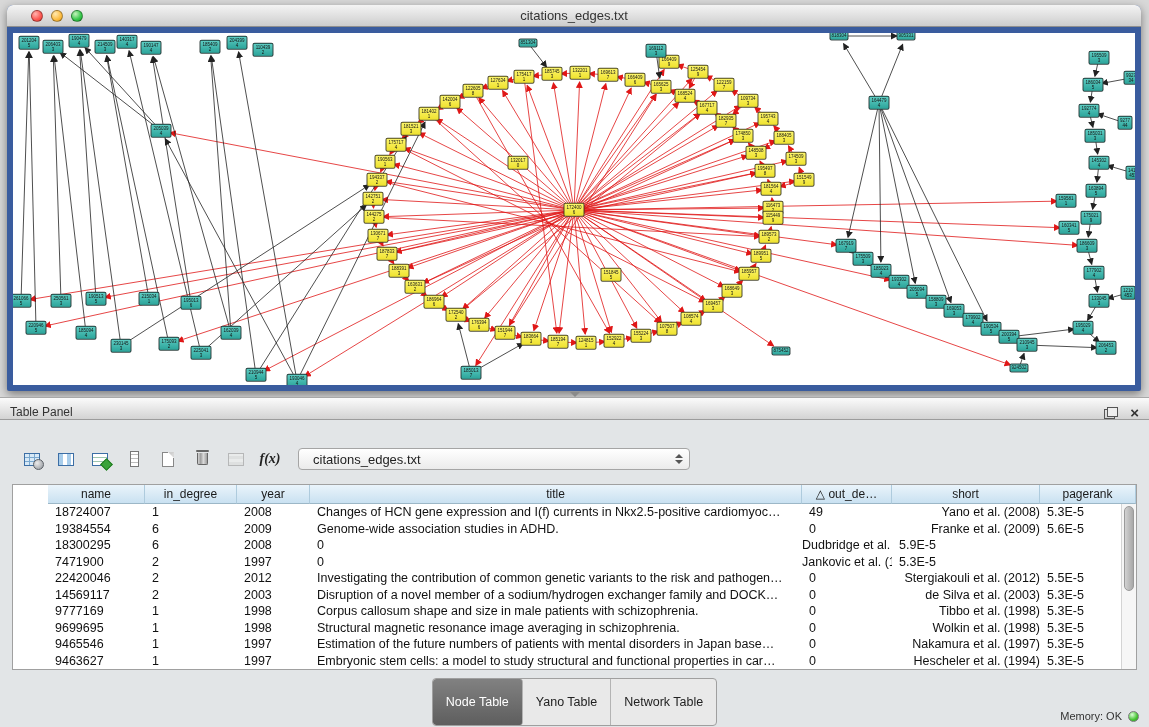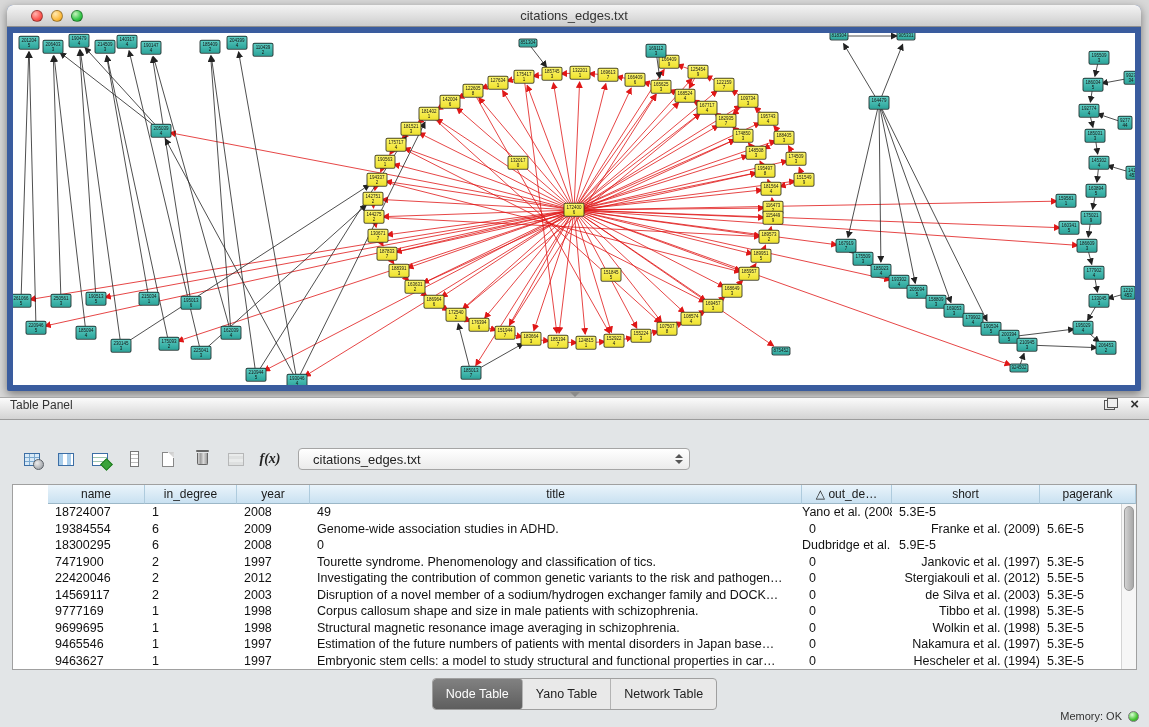--- a/index.html
+++ b/index.html
@@ -57,21 +57,21 @@
   }
 
   
   .panel {
     position:absolute; left:0; top:397px; width:1149px; height:330px;
     background:#e2e5e7; border-top:1px solid #a8a8a8;
   }
   .panel-header {
     height:22px; background: linear-gradient(#fbfbfb, #d3d3d3);
     border-bottom:1px solid #9c9c9c;
-    display:flex; align-items:flex-start; padding:0 10px;
+    display:flex; align-items:flex-end; padding:0 10px;
     font-size:12px; color:#333;
   }
   .panel-header .spacer { flex:1; }
   .float-btn { width:14px; height:12px; position:relative; margin-right:12px; cursor:pointer; }
   .float-btn::before { content:""; position:absolute; left:0; bottom:0; width:9px; height:8px; border:1px solid #555; }
   .float-btn::after  { content:""; position:absolute; right:0; top:0; width:9px; height:8px; border:1px solid #555; background:#eee; }
   .close-btn { font-size:15px; font-weight:bold; color:#333; line-height:12px; cursor:pointer; }
 
   .toolbar { display:flex; align-items:center; margin:24px 0 0 18px; height:30px; }
   .toolbar-icons { display:flex; align-items:center; gap:6px; }
@@ -176,21 +176,21 @@
     background: linear-gradient(90deg,#d2d2d2,#a8a8a8);
     cursor:pointer;
   }
 
   .tabs-row { display:flex; justify-content:center; margin-top:8px; }
   .tabs {
     display:inline-flex; background:#e9e9e9; border:1px solid #9f9f9f;
     border-radius:4px; overflow:hidden;
   }
   .tab {
-    padding:8px 13px; font-size:12.5px; color:#222; cursor:pointer;
+    padding:16px 13px; font-size:12.5px; color:#222; cursor:pointer;
     border-right:1px solid #b3b3b3;
     text-align:center;
   }
   .tab:last-child { border-right:none; }
   .tab.active {
     background: linear-gradient(#818181,#5e5e5e); color:#fff; border-radius:3px;
   }
 
   .statusbar {
     position:absolute; right:10px; bottom:5px;
@@ -592,20 +592,21 @@
         <div class="th c3">title</div>
         <div class="th c4">△ out_de…</div>
         <div class="th c5">short</div>
         <div class="th c6">pagerank</div>
       </div>
     <div class="tbody">
         <div class="tr">
           <div class="td c0">18724007</div>
           <div class="td c1">1</div>
           <div class="td c2">2008</div>
+          <div class="td c3">Changes of HCN gene expression and I(f) currents in Nkx2.5-positive cardiomyoc…</div>
           <div class="td c4">49</div>
           <div class="td c5">Yano et al. (2008)</div>
           <div class="td c6">5.3E-5</div>
         </div>
         <div class="tr">
           <div class="td c0">19384554</div>
           <div class="td c1">6</div>
           <div class="td c2">2009</div>
           <div class="td c3">Genome-wide association studies in ADHD.</div>
           <div class="td c4">0</div>
@@ -617,21 +618,20 @@
           <div class="td c1">6</div>
           <div class="td c2">2008</div>
           <div class="td c4">0</div>
           <div class="td c5">Dudbridge et al. (2008)</div>
           <div class="td c6">5.9E-5</div>
         </div>
         <div class="tr">
           <div class="td c0">7471900</div>
           <div class="td c1">2</div>
           <div class="td c2">1997</div>
-          <div class="td c3">Tourette syndrome. Phenomenology and classification of tics.</div>
           <div class="td c4">0</div>
           <div class="td c5">Jankovic et al. (1997)</div>
           <div class="td c6">5.3E-5</div>
         </div>
         <div class="tr">
           <div class="td c0">22420046</div>
           <div class="td c1">2</div>
           <div class="td c2">2012</div>
           <div class="td c3">Investigating the contribution of common genetic variants to the risk and pathogen…</div>
           <div class="td c4">0</div>

